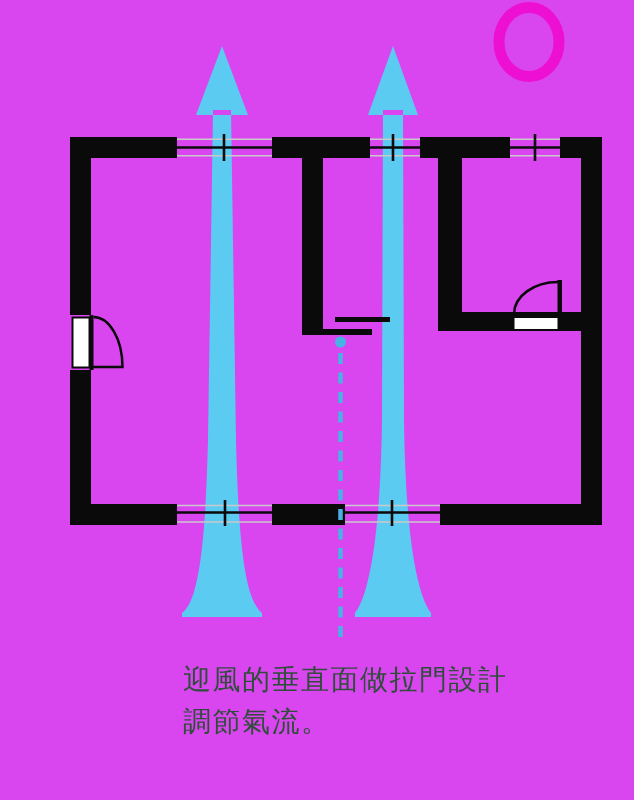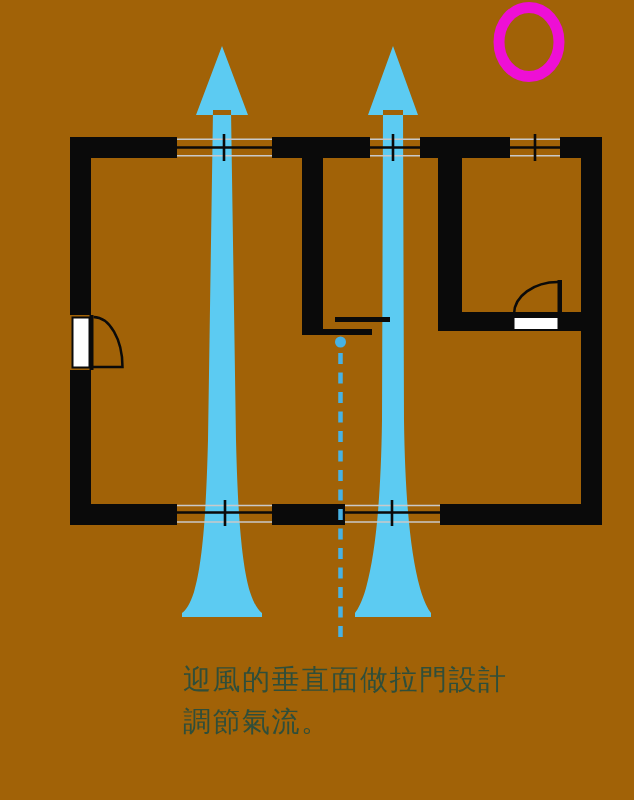--- a/index.html
+++ b/index.html
@@ -1,16 +1,16 @@
 <!DOCTYPE html>
 <html><head>
 <meta charset="utf-8">
 <style>
   html,body{margin:0;padding:0;background:#ffffff;}
-  .stage{position:relative;width:634px;height:800px;background:#a16207;overflow:hidden;
+  .stage{position:relative;width:634px;height:800px;background:#d946ef;overflow:hidden;
          font-family:"Liberation Serif","DejaVu Serif",serif;}
   svg{display:block;}
   .caption-text{font-family:"Liberation Serif","DejaVu Serif",serif;font-size:28px;letter-spacing:1.5px;}
 </style>
 </head>
 <body>
 
 <div class="stage">
 <svg width="634" height="800" viewBox="0 0 634 800">
 

